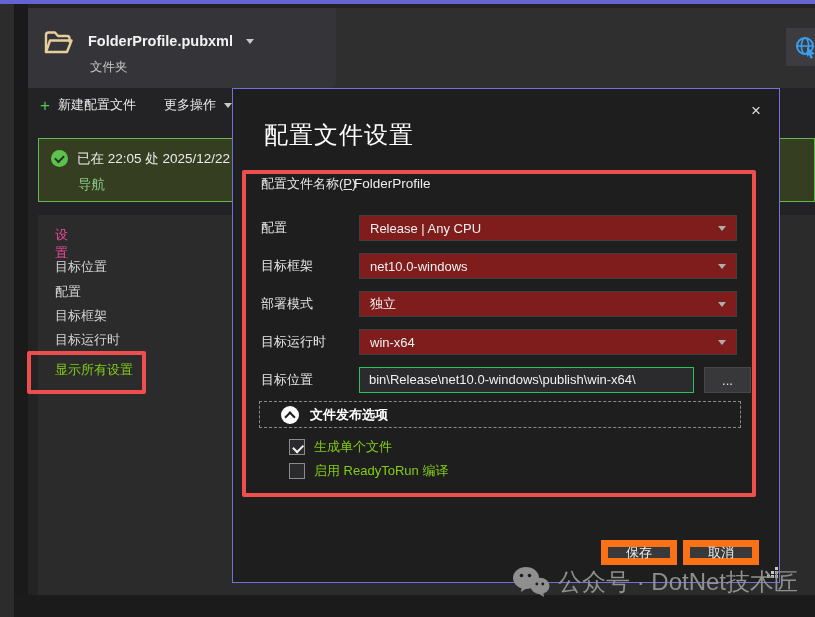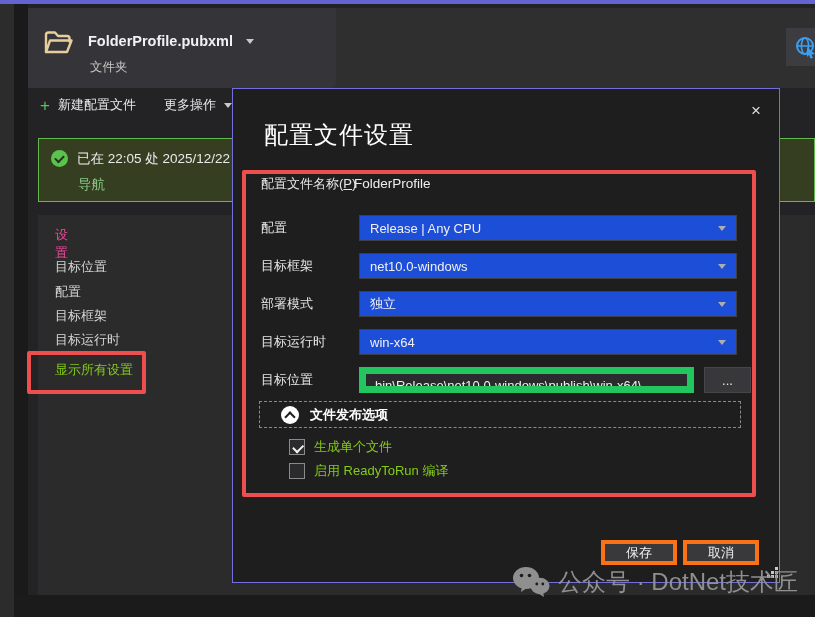--- a/index.html
+++ b/index.html
@@ -40,33 +40,33 @@
   .sb-item{position:absolute;left:0;color:#d6d6d6;font-size:13px;cursor:pointer;white-space:nowrap;}
   .sb-link{position:absolute;left:0;top:146px;color:#84cc16;font-size:13px;cursor:pointer;white-space:nowrap;}
 
   
   .dialog{position:absolute;left:232px;top:88px;width:548px;height:495px;background:#1e1e1f;border:1px solid #7470da;z-index:2;}
   .dlg-close{position:absolute;left:508px;top:8px;width:30px;height:28px;color:#dedede;font-size:17px;display:flex;align-items:center;justify-content:center;cursor:pointer;}
   .dlg-title{position:absolute;left:31px;top:30px;color:#ffffff;font-size:24px;font-weight:500;letter-spacing:1px;}
   .fld-label{position:absolute;color:#e6e6e6;font-size:13px;line-height:26px;white-space:nowrap;}
   .name-val{position:absolute;left:121px;color:#eeeeee;font-size:13.5px;line-height:20px;}
   .ukey{text-decoration:underline;}
-  .dropdown{position:absolute;left:126px;width:378px;height:26px;background:#1d4ed8;border:1px solid #3e3e45;color:#f0f0f0;font-size:13px;display:flex;align-items:center;padding:0 10px;cursor:pointer;}
+  .dropdown{position:absolute;left:126px;width:378px;height:26px;background:#7f1d1d;border:1px solid #3e3e45;color:#f0f0f0;font-size:13px;display:flex;align-items:center;padding:0 10px;cursor:pointer;}
   .dropdown .caret{margin-left:auto;border-top-color:#aeaeae;}
-  .txt-input{position:absolute;left:126px;width:335px;height:26px;background:#2b2b2e;border:7px solid #22c55e;color:#f0f0f0;font-size:13px;line-height:24px;padding:0 9px;white-space:nowrap;overflow:hidden;}
+  .txt-input{position:absolute;left:126px;width:335px;height:26px;background:#2b2b2e;border:1px solid #22c55e;color:#f0f0f0;font-size:13px;line-height:24px;padding:0 9px;white-space:nowrap;overflow:hidden;}
   .browse-btn{position:absolute;left:471px;width:47px;height:26px;background:#38383b;border:1px solid #46464a;color:#e6e6e6;font-size:13px;display:flex;align-items:center;justify-content:center;cursor:pointer;}
   .expander{position:absolute;left:26px;top:312px;width:482px;height:27px;border:1px dashed #8a8a8a;display:flex;align-items:center;gap:11px;padding:0 21px;cursor:pointer;}
   .exp-circle{width:18px;height:18px;border-radius:50%;background:#ffffff;position:relative;flex:none;}
   .exp-circle::after{content:"";position:absolute;left:5px;top:7px;width:6px;height:6px;border-top:2px solid #1e1e1f;border-right:2px solid #1e1e1f;transform:rotate(-45deg);}
   .exp-label{color:#ffffff;font-size:13px;font-weight:700;}
   .cb-row{position:absolute;left:56px;display:flex;align-items:center;gap:9px;cursor:pointer;}
   .cb-box{width:16px;height:16px;background:#2b2b2e;border:1px solid #8a8a8a;position:relative;flex:none;}
   .cb-box.checked::after{content:"";position:absolute;left:3px;top:3.5px;width:8px;height:4.5px;border-left:2px solid #f2f2f2;border-bottom:2px solid #f2f2f2;transform:rotate(-45deg);}
   .cb-label{color:#84cc16;font-size:13px;white-space:nowrap;}
-  .dlg-btn{position:absolute;top:451px;width:76px;height:25px;background:#39393b;border:4px solid #f97316;color:#f0f0f0;font-size:13px;display:flex;align-items:center;justify-content:center;cursor:pointer;}
+  .dlg-btn{position:absolute;top:451px;width:76px;height:25px;background:#39393b;border:7px solid #f97316;color:#f0f0f0;font-size:13px;display:flex;align-items:center;justify-content:center;cursor:pointer;}
   .btn-save{left:368px;}
   .btn-cancel{left:450px;}
   .grip{position:absolute;left:532px;top:476px;z-index:6;}
 
   
   .anno{position:absolute;border:4px solid #ee4e4e;border-radius:2px;z-index:4;pointer-events:none;}
   .anno-form{left:242px;top:170px;width:514px;height:327px;}
   .anno-link{left:27px;top:351px;width:119px;height:43px;}
 
   

